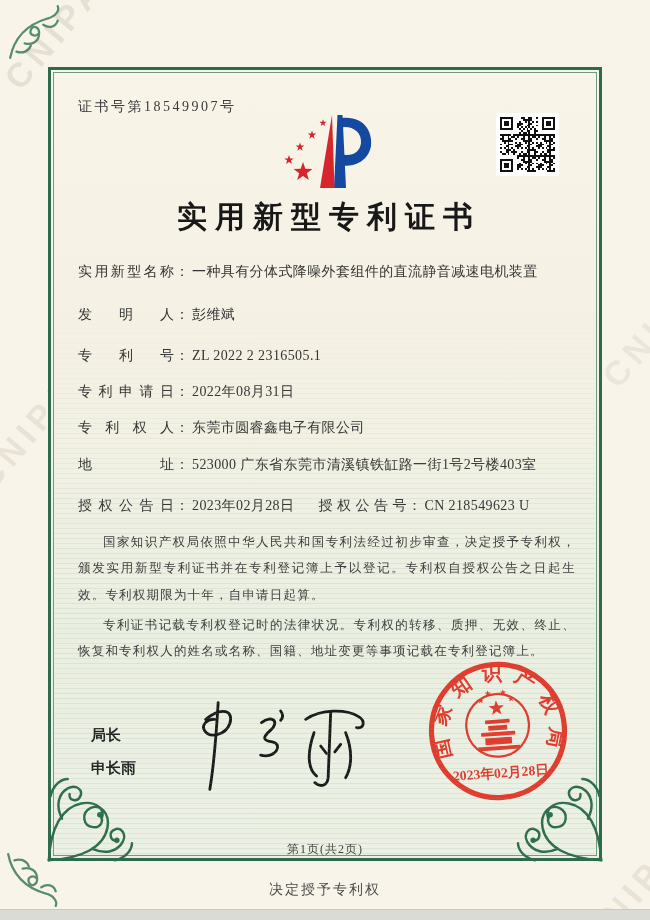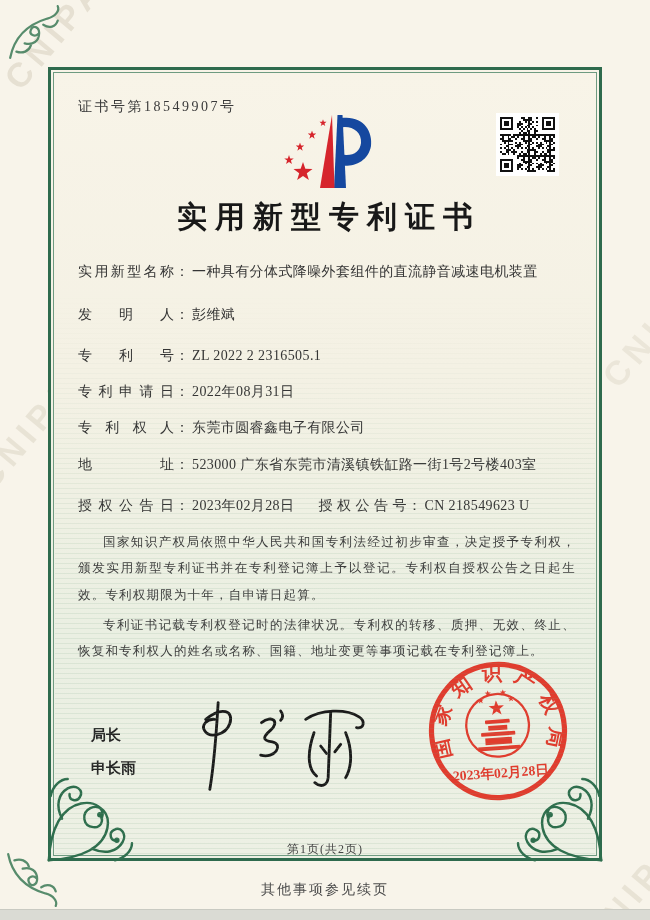--- a/index.html
+++ b/index.html
@@ -549,15 +549,15 @@
         <rect x="62" y="81" width="36" height="4" rx="1"></rect>
         <rect x="66" y="87" width="28" height="7"></rect>
         <rect x="58" y="96" width="44" height="4"></rect>
       </g>
       <text x="80" y="129" text-anchor="middle" font-size="14.5" font-weight="700" fill="#e12d1f" font-family="Liberation Serif, DejaVu Serif, serif">2023年02月28日</text>
     </svg>
 
     <div class="pageinfo">第1页(共2页)</div>
   </div>
 
-  <div class="contnote">其他事项参见续页</div>
+  <div class="contnote">决定授予专利权</div>
   <div class="bottomband"></div>
 </div>
 
 </body></html>

